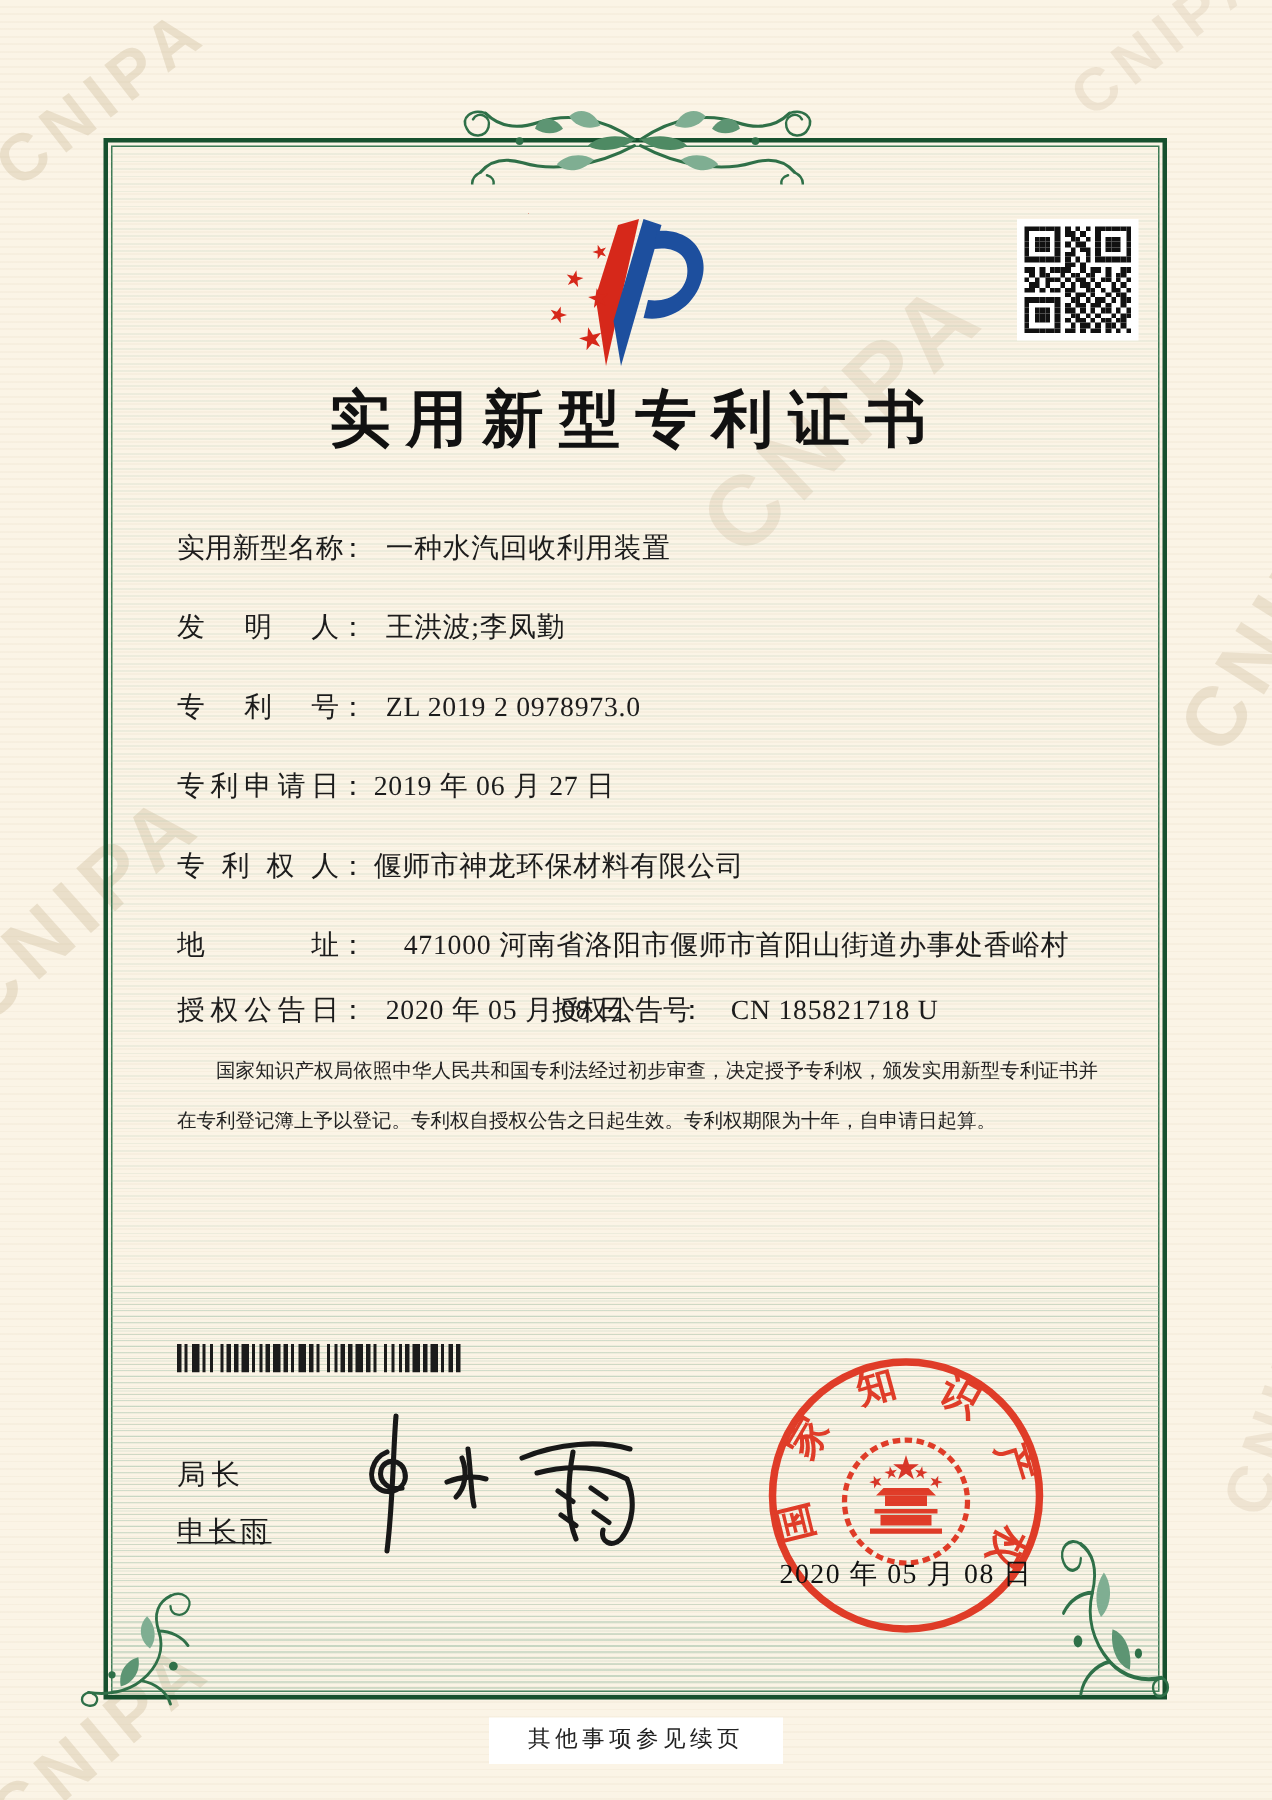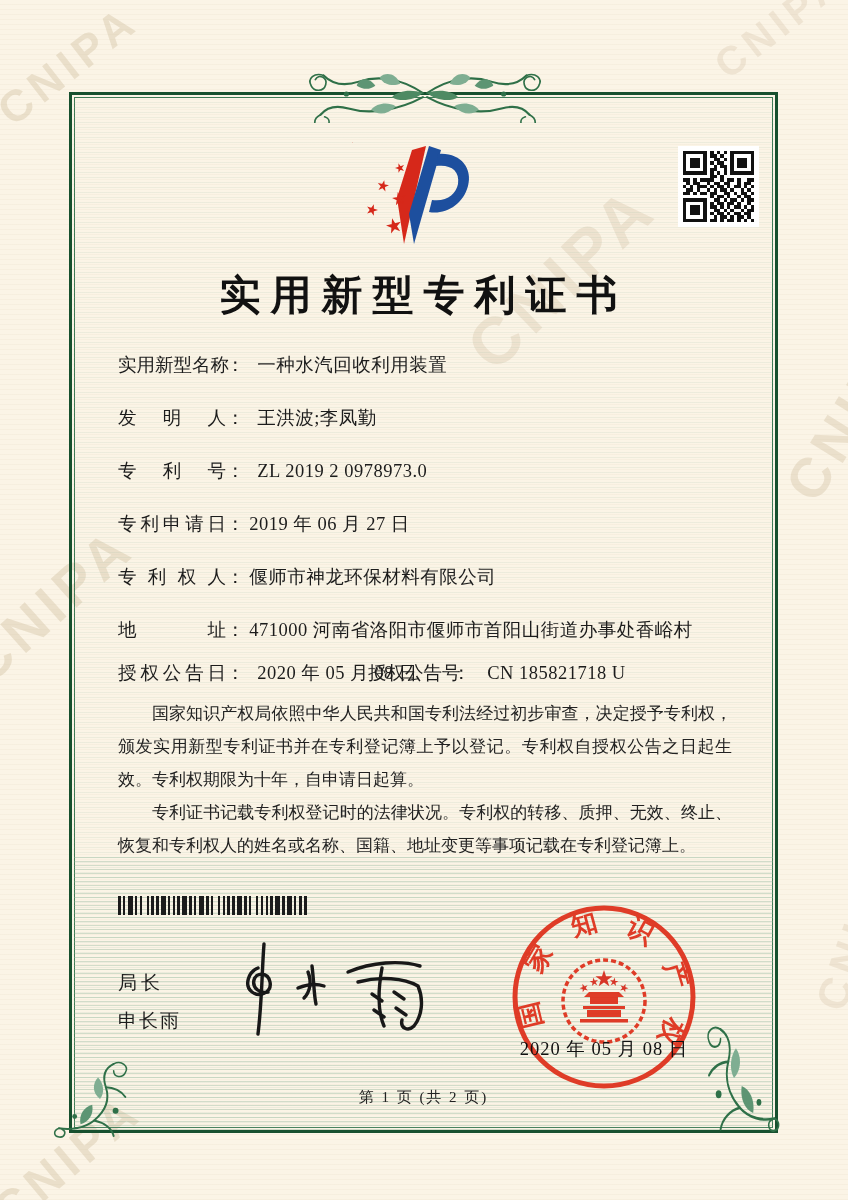--- a/index.html
+++ b/index.html
@@ -40,42 +40,42 @@
   }
   .logo { position:absolute; left:352px; top:142px; }
   .qr-wrap {
     position:absolute; left:678px; top:146px; background:#ffffff; padding:5px;
   }
   .qr-grid { display:grid; grid-template-columns:repeat(21,3.4px); grid-auto-rows:3.4px; }
   .qm { width:3.4px; height:3.4px; }
   .qm.on { background:#111; }
   .title {
     position:absolute; left:69px; top:252px; width:709px; text-align:center;
-    font-size:41px; font-weight:bold; letter-spacing:10px; color:#111;margin-top:16px;
+    font-size:41px; font-weight:bold; letter-spacing:10px; color:#111;
   }
   .field-row { position:absolute; left:118px; width:612px; height:26px; font-size:18.5px; }
   .jlabel { display:inline-flex; justify-content:space-between; width:90px; vertical-align:top; }
   .colon { display:inline-block; }
   .fvalue { display:inline-block; margin-left:16px; letter-spacing:.5px; }
   .grant-pair2 { position:absolute; left:250px; top:0; }
   .grant-pair2 .jlabel { width:84px; }
   .grant-pair2 .fvalue { margin-left:12px; }
   .body-text {
     position:absolute; left:118px; top:697px; width:614px;
-    font-size:17px; line-height:33px; text-align:justify; color:#222;
+    font-size:13px; line-height:33px; text-align:justify; color:#222;
   }
   .body-text p { text-indent:2em; }
   .barcode {
     position:absolute; left:118px; top:896px; width:224px; height:19px;
     display:flex; overflow:hidden; align-items:stretch;
   }
   .barcode .br { background:#1b1b1b; flex:0 0 auto; }
   .barcode .sp { background:transparent; flex:0 0 auto; }
   .signer-title { position:absolute; left:118px; top:970px; font-size:19px; letter-spacing:4px; }
-  .signer-name  { position:absolute; left:118px; top:1008px; font-size:19px; letter-spacing:2px; }
+  .signer-name  { position:absolute; left:118px; top:1008px; font-size:19px; letter-spacing:2px;text-decoration:underline; }
   .signature-svg { position:absolute; left:222px; top:938px; }
   .seal-svg { position:absolute; left:508px; top:901px; }
   .seal-date {
     position:absolute; left:503px; top:1036px; width:202px; text-align:center;
     font-size:18.5px; color:#111; letter-spacing:1px; z-index:6;
   }
   .page-number {
     position:absolute; left:69px; top:1088px; width:709px; text-align:center;
     font-size:15px; letter-spacing:2px; color:#222; z-index:5;
   }
@@ -647,21 +647,21 @@
           <span>权</span>
           <span>人</span>
         </span><span class="colon">：</span>
       <span class="fvalue" style="margin-left:0">偃师市神龙环保材料有限公司</span>
     </div>
     <div class="field-row" style="top:617px">
       <span class="jlabel" style="width:108px">
           <span>地</span>
           <span>址</span>
         </span><span class="colon">：</span>
-      <span class="fvalue" style="margin-left:0">471000 河南省洛阳市偃师市首阳山街道办事处香峪村</span>
+      <span class="fvalue" style="margin-left:20px">471000 河南省洛阳市偃师市首阳山街道办事处香峪村</span>
     </div>
 
     <div class="field-row" style="top:660px">
       <span class="jlabel" style="width:108px">
           <span>授</span>
           <span>权</span>
           <span>公</span>
           <span>告</span>
           <span>日</span>
         </span><span class="colon">：</span>
@@ -673,21 +673,20 @@
             <span>公</span>
             <span>告</span>
             <span>号</span>
           </span><span class="colon">：</span>
         <span class="fvalue">CN 185821718 U</span>
       </span>
     </div>
 
     <div class="body-text">
       <p>国家知识产权局依照中华人民共和国专利法经过初步审查，决定授予专利权，颁发实用新型专利证书并在专利登记簿上予以登记。专利权自授权公告之日起生效。专利权期限为十年，自申请日起算。</p>
-      <p>专利证书记载专利权登记时的法律状况。专利权的转移、质押、无效、终止、恢复和专利权人的姓名或名称、国籍、地址变更等事项记载在专利登记簿上。</p>
     </div>
 
     <div class="barcode">
         <div class="br" style="width: 3px;"></div>
         <div class="sp" style="width: 2px;"></div>
         <div class="br" style="width: 2px;"></div>
         <div class="sp" style="width: 3px;"></div>
         <div class="br" style="width: 5px;"></div>
         <div class="sp" style="width: 2px;"></div>
         <div class="br" style="width: 2px;"></div>
@@ -792,15 +791,15 @@
           <path d="M-20,-4 L20,-4 L15,-9 L-15,-9 Z"></path>
           <rect x="-14" y="-4" width="28" height="7"></rect>
           <rect x="-21" y="5" width="42" height="3"></rect>
           <rect x="-17" y="9" width="34" height="7"></rect>
           <rect x="-24" y="18" width="48" height="3.5"></rect>
         </g>
       </g>
     </svg>
     <div class="seal-date">2020 年 05 月 08 日</div>
 
-    <div class="page-number">第 1 页 (共 2 页)</div>
+    <div class="continuation-note">其他事项参见续页</div>
   </div>
 </div>
 
 </body></html>

